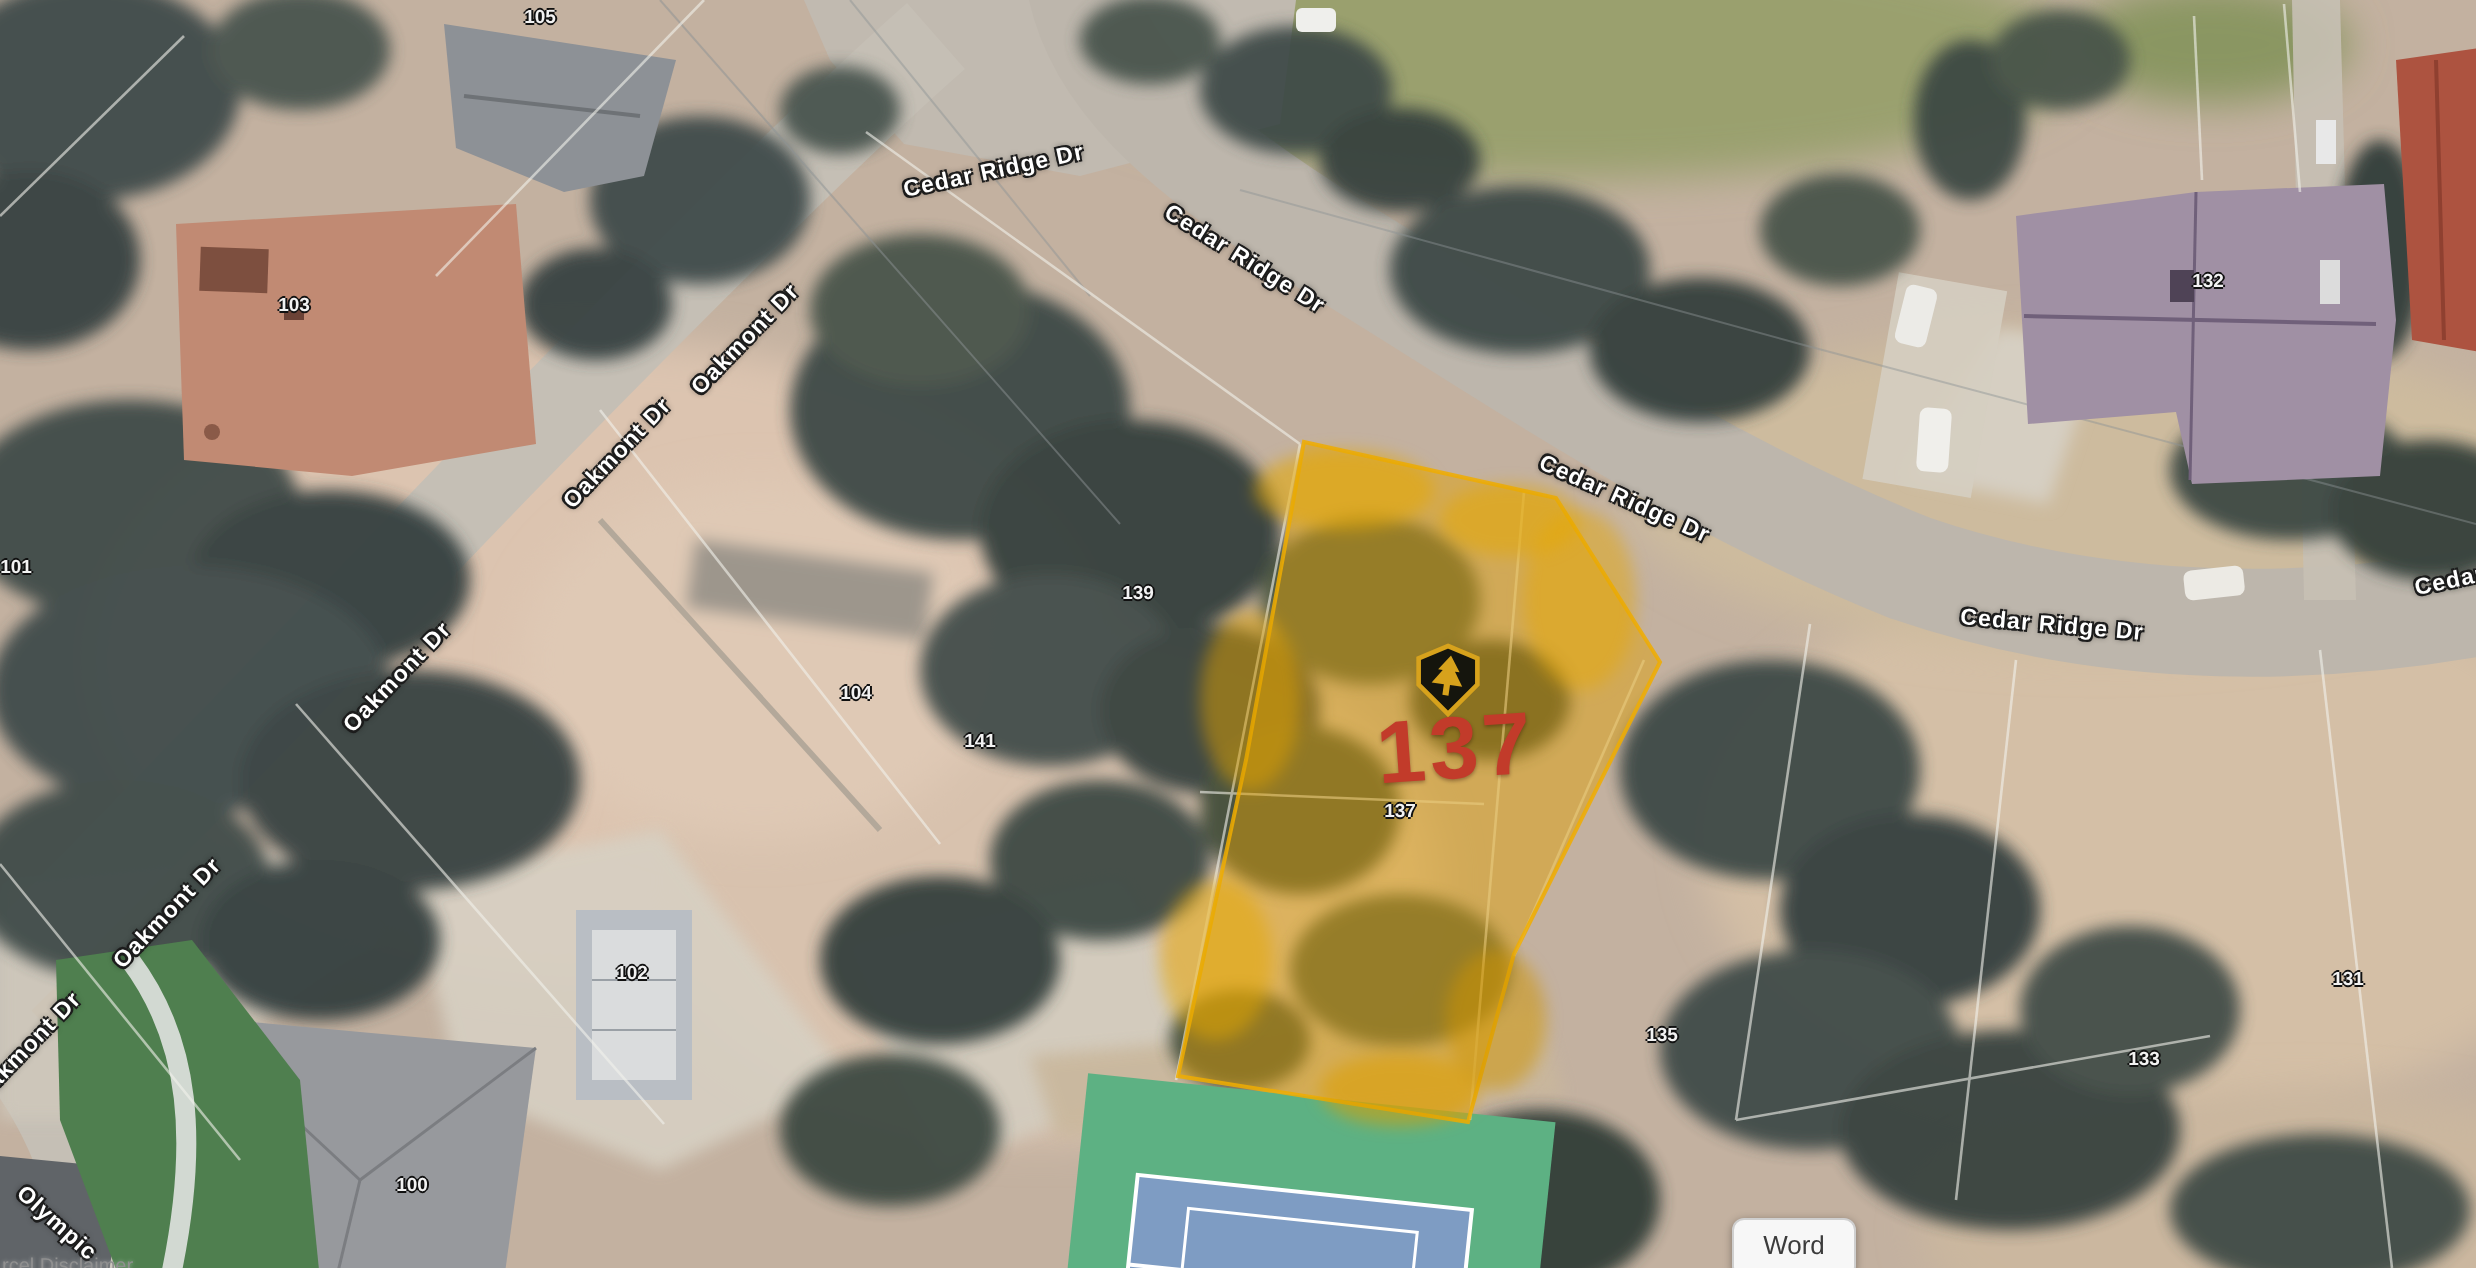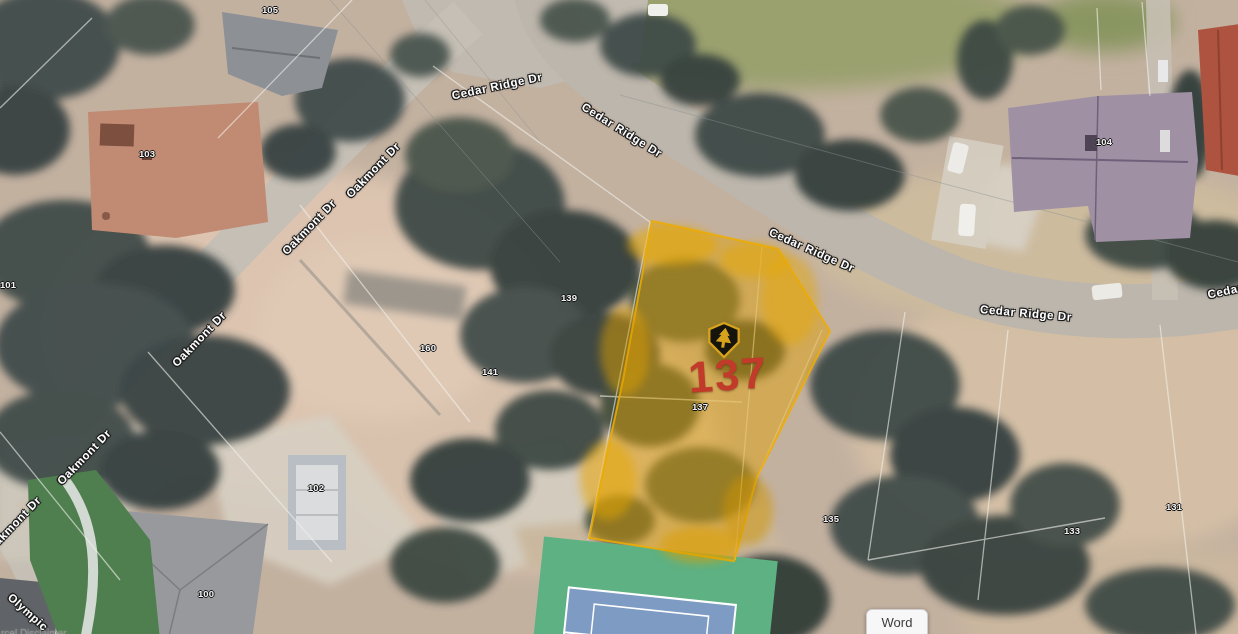--- a/index.html
+++ b/index.html
@@ -197,26 +197,26 @@
       <div class="street-label" style="left: 84px; top: 457px; transform: translate(-50%, -50%) rotate(-46deg);">Oakmont Dr</div>
       <div class="street-label" style="left: 14px; top: 524px; transform: translate(-50%, -50%) rotate(-46deg);">Oakmont Dr</div>
       <div class="street-label" style="left: 28px; top: 612px; transform: translate(-50%, -50%) rotate(42deg);">Olympic</div>
     </div>
 
   <div class="layer">
       <div class="parcel-num" style="left: 270px; top: 9px; transform: translate(-50%, -50%) rotate(0deg);">105</div>
       <div class="parcel-num" style="left: 147px; top: 153px; transform: translate(-50%, -50%) rotate(0deg);">103</div>
       <div class="parcel-num" style="left: 8px; top: 284px; transform: translate(-50%, -50%) rotate(0deg);">101</div>
       <div class="parcel-num" style="left: 569px; top: 297px; transform: translate(-50%, -50%) rotate(0deg);">139</div>
-      <div class="parcel-num" style="left: 428px; top: 347px; transform: translate(-50%, -50%) rotate(0deg);">160</div>
+      <div class="parcel-num" style="left: 428px; top: 347px; transform: translate(-50%, -50%) rotate(0deg);">104</div>
       <div class="parcel-num" style="left: 490px; top: 371px; transform: translate(-50%, -50%) rotate(0deg);">141</div>
       <div class="parcel-num" style="left: 700px; top: 406px; transform: translate(-50%, -50%) rotate(0deg);">137</div>
       <div class="parcel-num" style="left: 831px; top: 478px; transform: translate(-50%, -50%) rotate(0deg); margin-top: 40px;">135</div>
-      <div class="parcel-num" style="left: 1104px; top: 141px; transform: translate(-50%, -50%) rotate(0deg);">104</div>
-      <div class="parcel-num" style="left: 1174px; top: 506px; transform: translate(-50%, -50%) rotate(0deg);">131</div>
+      <div class="parcel-num" style="left: 1104px; top: 141px; transform: translate(-50%, -50%) rotate(0deg);">132</div>
+      <div class="parcel-num" style="left: 1174px; top: 490px; transform: translate(-50%, -50%) rotate(0deg);">131</div>
       <div class="parcel-num" style="left: 1072px; top: 530px; transform: translate(-50%, -50%) rotate(0deg); text-align: center;">133</div>
       <div class="parcel-num" style="left: 316px; top: 487px; transform: translate(-50%, -50%) rotate(0deg);">102</div>
       <div class="parcel-num" style="left: 206px; top: 593px; transform: translate(-50%, -50%) rotate(0deg);">100</div>
     </div>
 
   <div class="lot-big" style="color: rgb(194, 59, 42);">137</div>
 
   <div class="marker">
     <svg width="34" height="38" viewBox="0 0 44 48">
       <path d="M22 2 L41 10 V27 L22 46 L3 27 V10 Z" fill="#15150d" stroke="#D7A21C" stroke-width="3"></path>

